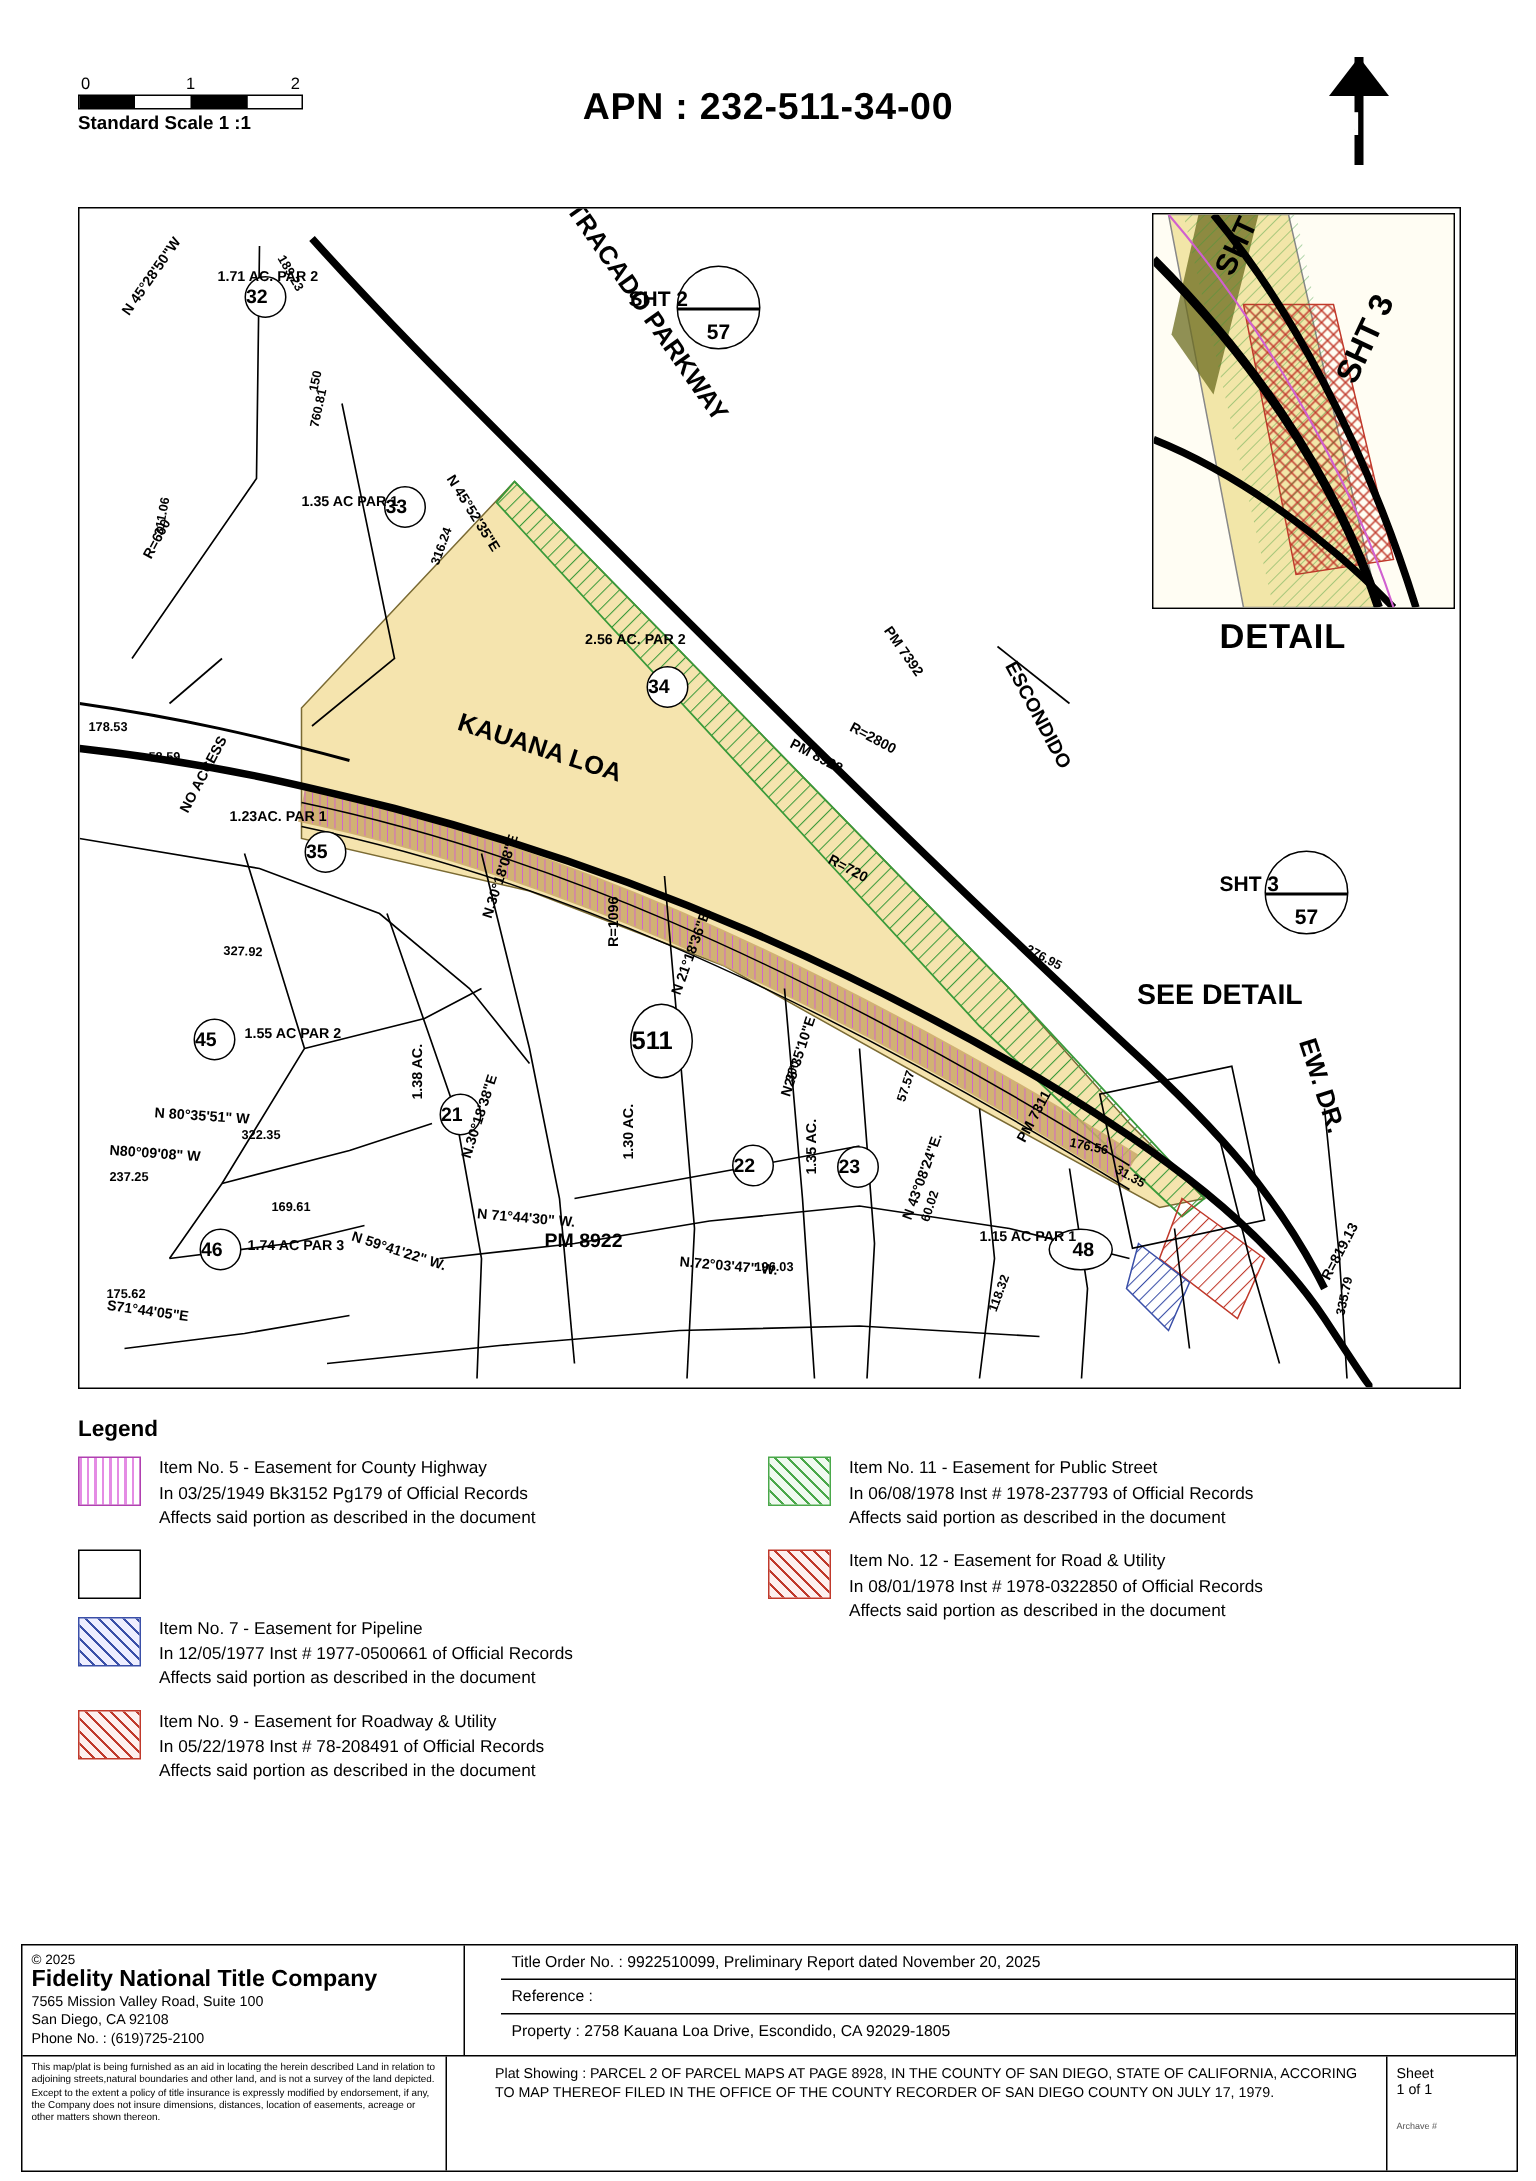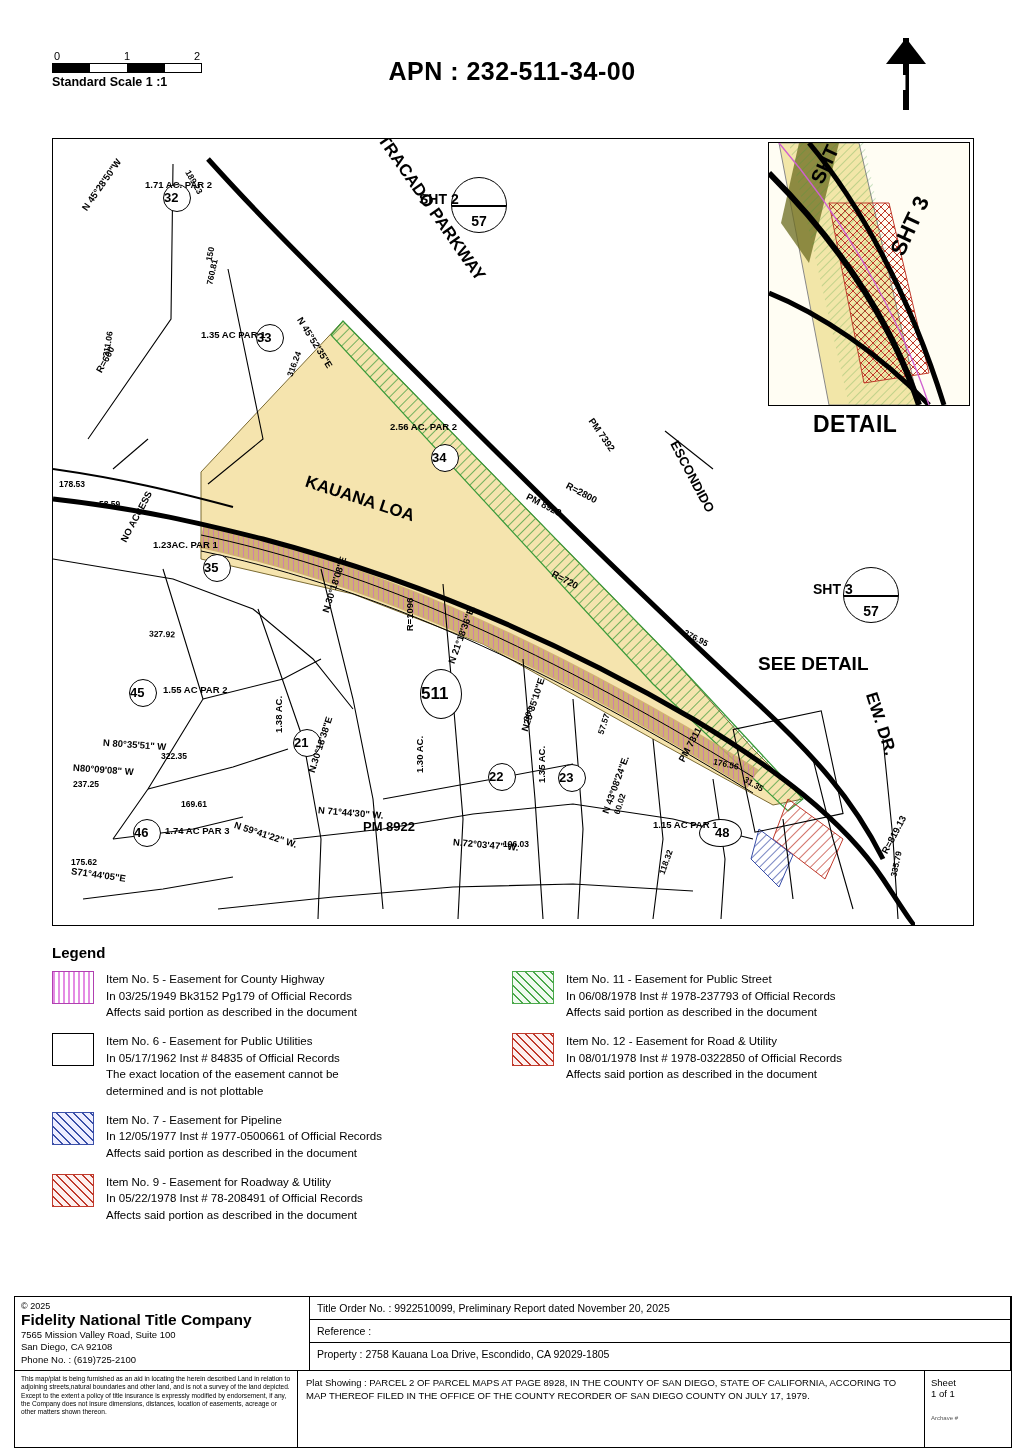--- a/index.html
+++ b/index.html
@@ -49,21 +49,21 @@
   .legend-col{width:50%;}
   .legend-item{display:flex;margin-bottom:12px;}
   .swatch{width:40px;height:31px;border:1.2px solid #000;flex:none;margin-right:12px;}
   .legend-text{font-size:11.5px;line-height:1.45;}
 
   
   .footer{position:absolute;left:14px;top:1296px;width:996px;border:1.2px solid #000;}
   .f-row{display:flex;border-bottom:1.2px solid #000;}
   .f-row:last-child{border-bottom:none;}
   .f-left{width:282px;border-right:1.2px solid #000;padding:4px 6px;}
-  .f-mid{flex:1;border-right:1.2px solid #000;}
+  .f-mid{flex:1;border-right:1.2px solid #000;margin-left:24px;}
   .f-right{width:236px;}
   .f-cell{padding:5px 7px;font-size:10.5px;border-bottom:1.2px solid #000;}
   .f-cell:last-child{border-bottom:none;}
   .copyright{font-size:9px;}
   .company{font-size:15.5px;font-weight:bold;}
   .addr{font-size:9.5px;line-height:1.3;}
   .disclaimer{font-size:6.6px;line-height:1.25;padding:4px 6px;}
   .plat{font-size:9.5px;line-height:1.35;padding:6px 8px;}
   .sheet{width:74px;border-left:1.2px solid #000;font-size:9.5px;padding:6px 6px;text-align:left;}
   .archive{font-size:6px;color:#555;margin-top:16px;}
@@ -282,26 +282,20 @@
         <div class="swatch" style="background:repeating-linear-gradient(90deg,#e48ce4 0 1.5px,#fff 1.5px 5px);border-color:#b040b0;"></div>
         <div class="legend-text">
           <div>Item No. 5 - Easement for County Highway</div>
           <div>In 03/25/1949 Bk3152 Pg179 of Official Records</div>
           <div>Affects said portion as described in the document</div>
         </div>
       </div>
 
       <div class="legend-item">
         <div class="swatch" style="background:#fff;"></div>
-        <div class="legend-text">
-          <div>Item No. 6 - Easement for Public Utilities</div>
-          <div>In 05/17/1962 Inst # 84835 of Official Records</div>
-          <div>The exact location of the easement cannot be</div>
-          <div>determined and is not plottable</div>
-        </div>
       </div>
 
       <div class="legend-item">
         <div class="swatch" style="background:repeating-linear-gradient(45deg,#3a4fa8 0 1.4px,#eef 1.4px 6px);border-color:#3a4fa8;"></div>
         <div class="legend-text">
           <div>Item No. 7 - Easement for Pipeline</div>
           <div>In 12/05/1977 Inst # 1977-0500661 of Official Records</div>
           <div>Affects said portion as described in the document</div>
         </div>
       </div>

